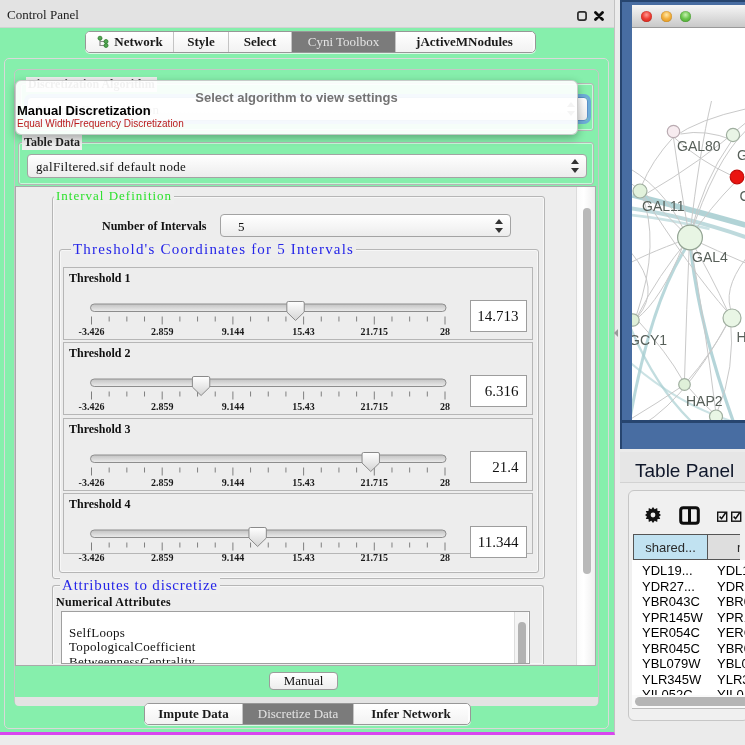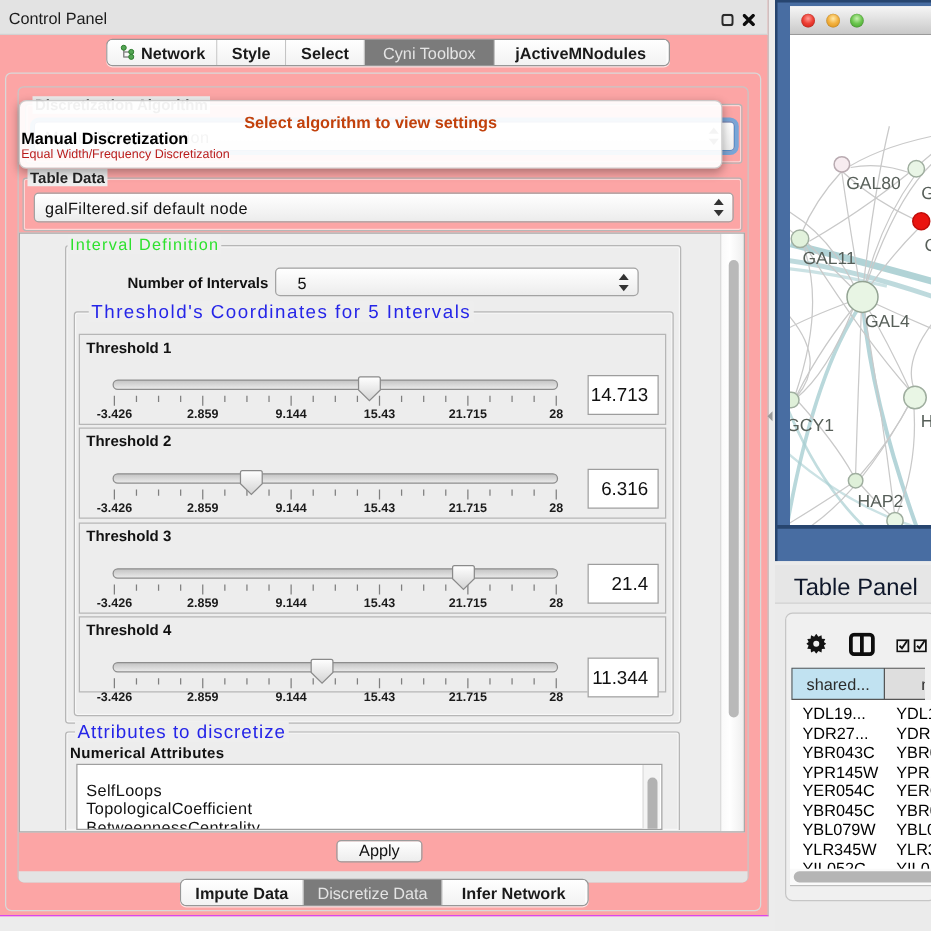--- a/index.html
+++ b/index.html
@@ -1,20 +1,20 @@
 <!DOCTYPE html>
 <html><head>
 <meta charset="utf-8">
 <style>
   html,body{margin:0;padding:0;}
   body{width:745px;height:745px;background:#ececec;font-family:"Liberation Sans",sans-serif;position:relative;overflow:hidden;}
   #root{position:absolute;left:0;top:0;width:745px;height:745px;}
   .abs{position:absolute;}
   
-  #cpwin{left:0;top:0;width:614px;height:732px;background:#fca5a5;border-right:1px solid #c2c2c2;border-bottom:1px solid #d946ef;}
+  #cpwin{left:0;top:0;width:614px;height:732px;background:#86efac;border-right:1px solid #c2c2c2;border-bottom:3px solid #d946ef;font-family:Liberation Serif, serif;}
   #cptitle{left:0;top:0;width:614px;height:27px;background:#e3e3e3;border-bottom:1px solid #d2d2d2;}
   #cptitle .t{position:absolute;left:7px;top:7px;font-size:13px;color:#1c1c1c;}
   .wbtn{position:absolute;top:10px;}
   
   .tabbar{height:20px;background:#fdfdfd;border:1px solid #979797;border-radius:5px;display:flex;overflow:hidden;box-shadow:0 1px 0 rgba(255,255,255,.7);}
   .tabbar .seg{font-size:13px;font-weight:bold;color:#1a1a1a;box-sizing:border-box;display:flex;align-items:center;justify-content:center;background:linear-gradient(#ffffff,#f2f2f2);border-right:1px solid #c4c4c4;white-space:nowrap;}
   .tabbar .seg:last-child{border-right:none;}
   .tabbar .seg.sel{background:#7b7b7b;color:#e4e4e4;font-weight:normal;}
   
   .grp{border:1px solid #b6b6b6;border-radius:3px;box-shadow:inset 0 0 0 1px rgba(255,255,255,.55);}
@@ -28,21 +28,21 @@
   
   .tpanel{border:1px solid #b6b6b6;background:#ededed;}
   .tpanel .name{position:absolute;left:5px;top:3px;font-size:12px;font-weight:bold;color:#111;}
   .valbox{position:absolute;left:406px;top:32px;width:56.5px;height:32px;background:#ffffff;border:1px solid #9d9d9d;font-size:15px;color:#111;text-align:right;line-height:31px;padding-right:7px;box-sizing:border-box;}
   
   .sbthumbV{position:absolute;border-radius:7px;background:#b9b9b9;}
   
   .btn{background:linear-gradient(#ffffff,#ededed);border:1px solid #9c9c9c;border-radius:4px;font-size:13px;color:#111;text-align:center;}
   
   #popup{left:15px;top:80px;width:563px;height:55px;background:rgba(255,255,255,0.93);border:1px solid rgba(160,160,160,0.55);border-radius:6px;box-shadow:0 3px 8px rgba(0,0,0,0.3);box-sizing:border-box;}
-  #popup .hint{position:absolute;left:0;right:0;top:8.5px;text-align:center;font-size:13px;color:#c2410c;font-weight:bold;}
+  #popup .hint{position:absolute;left:0;right:0;top:8.5px;text-align:center;font-size:13px;color:#737373;font-weight:bold;}
   #popup .i1{position:absolute;left:1px;top:21.5px;font-size:13px;font-weight:bold;color:#000;}
   #popup .i2{position:absolute;left:1px;top:37px;font-size:10px;color:#b91c1c;}
 </style>
 </head>
 <body>
 <div id="root">
 
   <div class="abs" id="cpwin">
     <div class="abs" id="cptitle">
       <div class="t">Control Panel</div>
@@ -178,21 +178,21 @@
 
     <div class="abs grp" style="left:52px;top:585px;width:490px;height:78px;border-bottom:none;border-radius:3px 3px 0 0;"></div>
     <div class="glabel" style="left:60px;top:577px;color:#2525e8;font-size:15px;letter-spacing:0.8px;">Attributes to discretize</div>
     <div class="abs" style="left:56px;top:595px;font-size:12px;font-weight:bold;color:#111;letter-spacing:0.3px;">Numerical Attributes</div>
     <div class="abs" style="left:61px;top:611px;width:469px;height:53px;background:#ffffff;border:1px solid #9f9f9f;box-sizing:border-box;overflow:hidden;">
       <div style="font-size:13px;color:#111;padding-left:7px;line-height:14.5px;padding-top:13.5px;letter-spacing:0.3px;">SelfLoops<br>TopologicalCoefficient<br>BetweennessCentrality</div>
       <div class="abs" style="right:1px;top:0;width:13px;height:51px;background:#f4f4f4;border-left:1px solid #ddd;"></div>
       <div class="sbthumbV" style="right:3px;top:10px;width:8.5px;height:45px;background:#b2b2b2;"></div>
     </div>
 
-    <div class="abs btn" style="left:269px;top:672px;width:67px;height:16px;line-height:16px;">Apply</div>
+    <div class="abs btn" style="left:269px;top:672px;width:67px;height:16px;line-height:16px;">Manual</div>
 
     <div class="abs tabbar" style="left:144px;top:703px;width:325px;">
       <div class="seg" style="width:98px">Impute Data</div>
       <div class="seg sel" style="width:111px">Discretize Data</div>
       <div class="seg" style="width:114px">Infer Network</div>
     </div>
   </div>
 
   <div class="abs" style="left:614px;top:329px;width:0;height:0;border-top:4px solid transparent;border-bottom:4px solid transparent;border-right:4px solid #9a9a9a;"></div>
 

